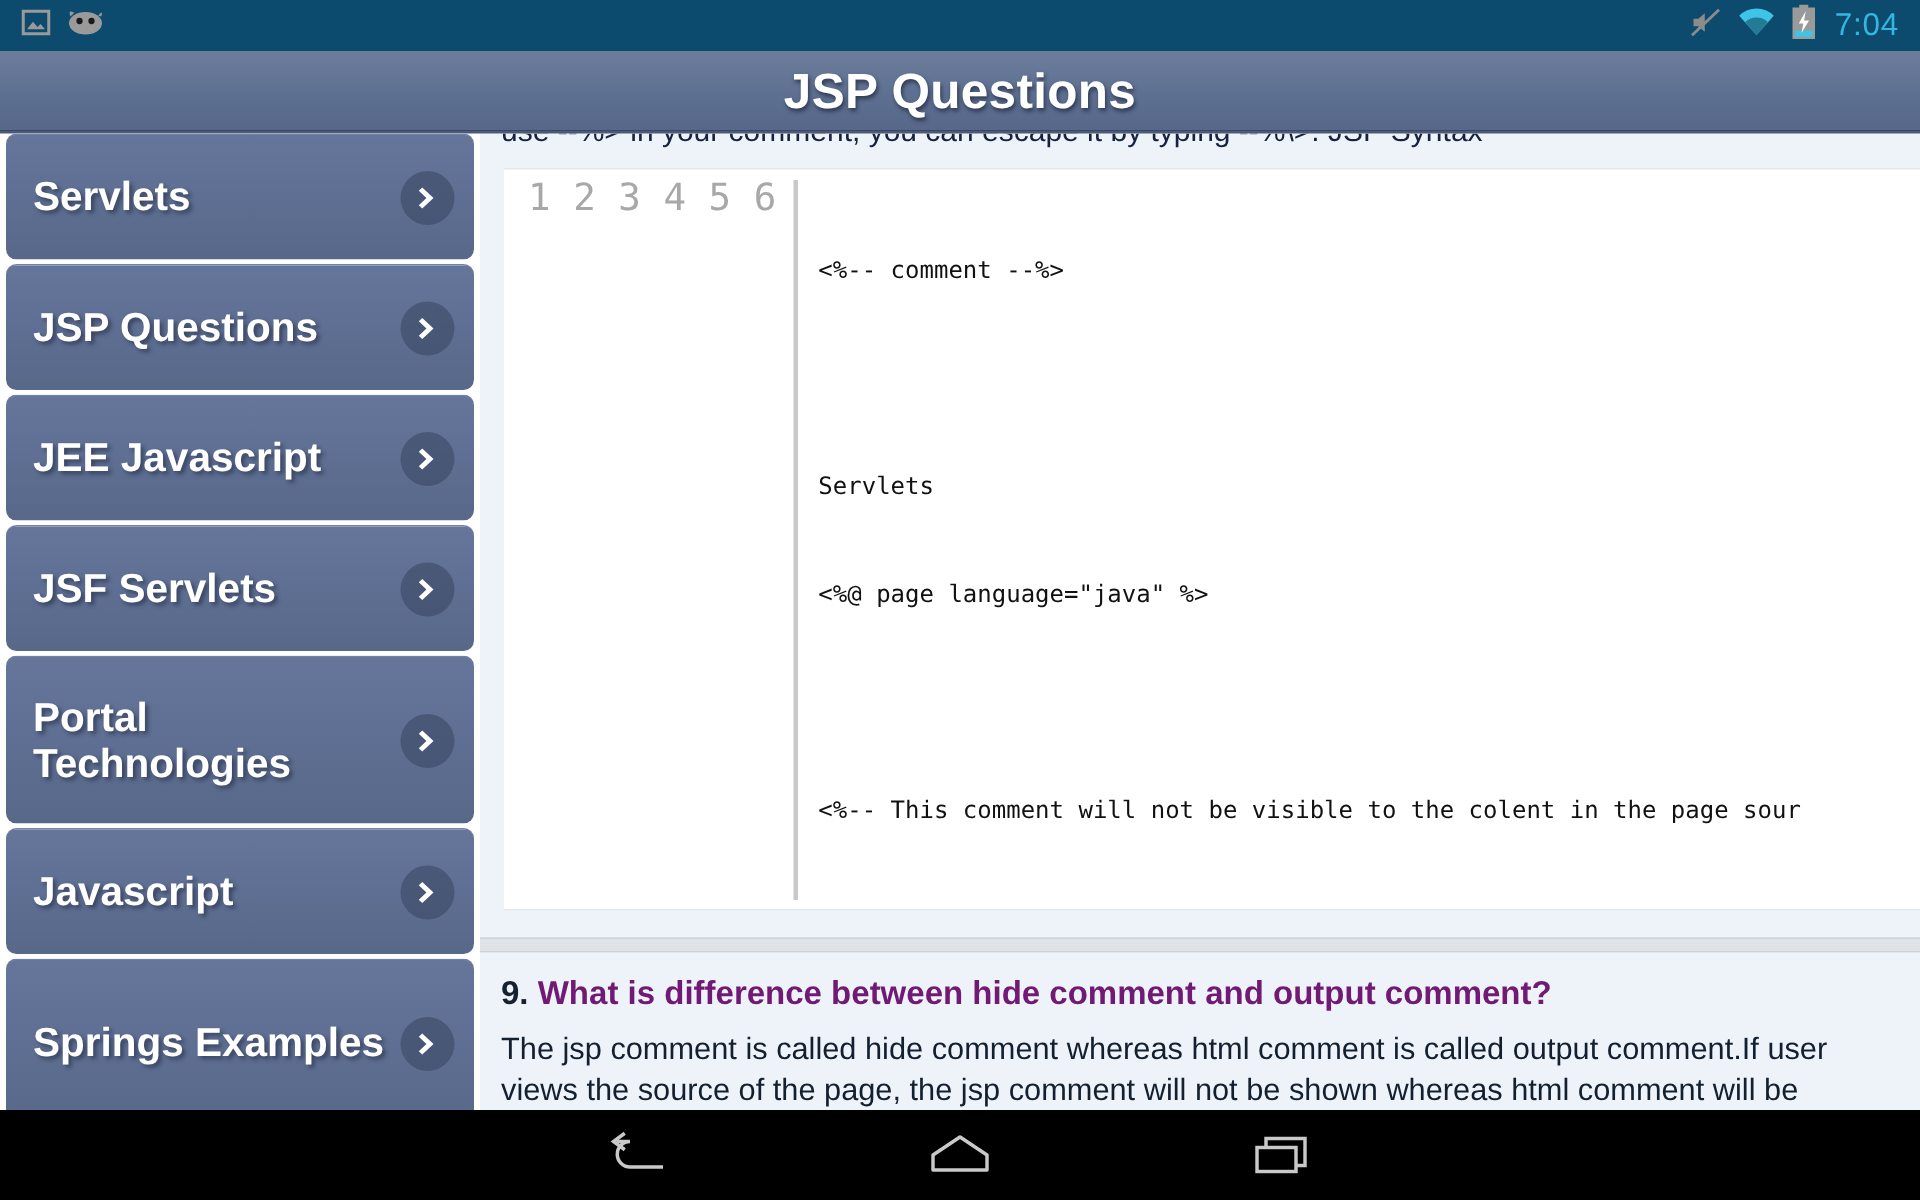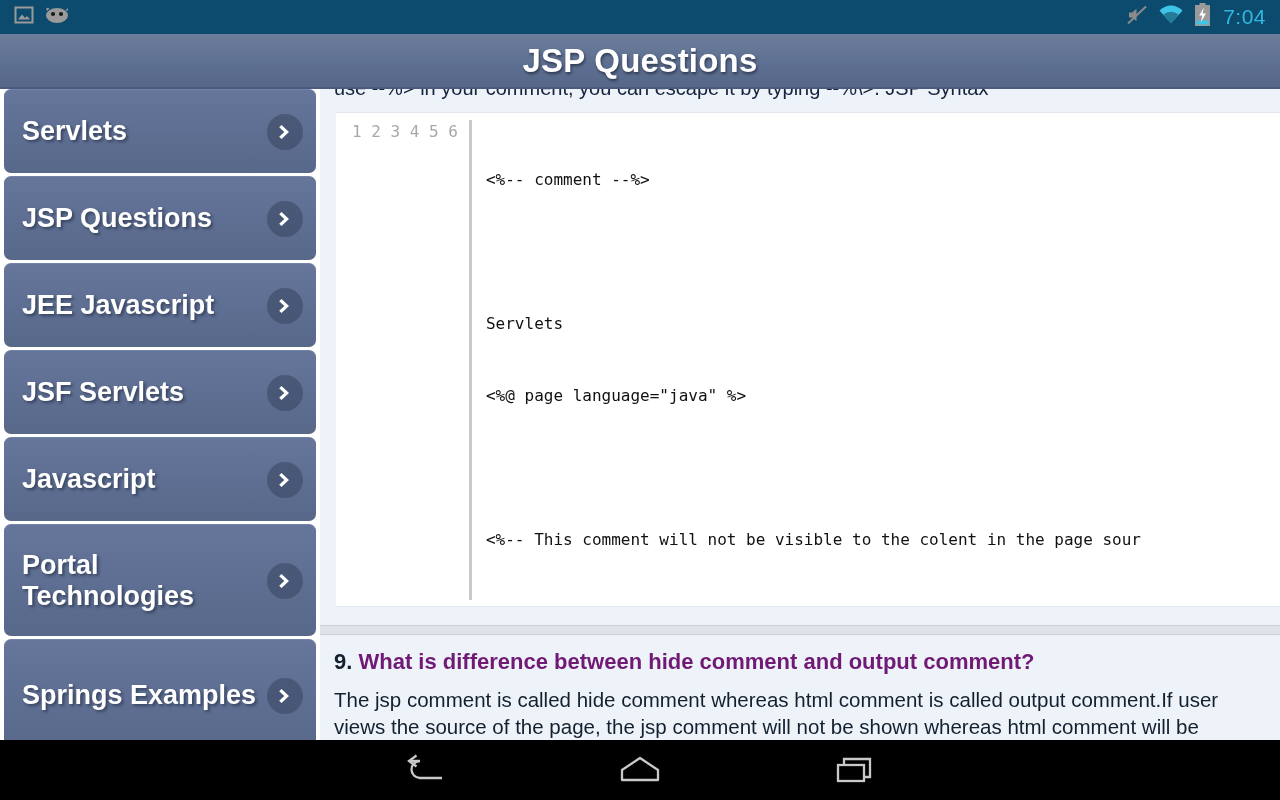--- a/index.html
+++ b/index.html
@@ -92,21 +92,21 @@
     margin:11px 0 0 16px;
     border-top:1px solid #e2e7ee;
     border-bottom:1px solid #e2e7ee;
     display:flex;
     overflow:hidden;
     padding:7px 0 6px 0;
   }
   .gutter {
     flex:0 0 auto;
     color:#a8a8a8; font-family:"DejaVu Sans Mono", monospace;
-    font-size:16px; line-height:24px; text-align:center;
+    font-size:25px; line-height:24px; text-align:center;
     padding:0 11px 0 16px;
     border-right:3px solid #c9c9c9;
     user-select:none;
   }
   .codelines {
     flex:1 1 auto;
     color:#111111; font-family:"DejaVu Sans Mono", monospace;
     font-size:16px; line-height:24px;
     padding-left:14px; white-space:pre; overflow:hidden;
   }
@@ -213,31 +213,31 @@
 
       <div class="side-item h1">
         <span class="label">JSF Servlets</span>
         <span class="chev">
           <svg width="20" height="20" viewBox="0 0 20 20">
               <path d="M6.5 3 L14 10 L6.5 17 L4.2 14.8 L9.3 10 L4.2 5.2 Z" fill="#ffffff"></path>
             </svg>
         </span>
       </div>
 
-      <div class="side-item h1">
-        <span class="label">Javascript</span>
-        <span class="chev">
-          <svg width="20" height="20" viewBox="0 0 20 20">
-              <path d="M6.5 3 L14 10 L6.5 17 L4.2 14.8 L9.3 10 L4.2 5.2 Z" fill="#ffffff"></path>
-            </svg>
-        </span>
-      </div>
-
       <div class="side-item h2">
         <span class="label">Portal Technologies</span>
+        <span class="chev">
+          <svg width="20" height="20" viewBox="0 0 20 20">
+              <path d="M6.5 3 L14 10 L6.5 17 L4.2 14.8 L9.3 10 L4.2 5.2 Z" fill="#ffffff"></path>
+            </svg>
+        </span>
+      </div>
+
+      <div class="side-item h1">
+        <span class="label">Javascript</span>
         <span class="chev">
           <svg width="20" height="20" viewBox="0 0 20 20">
               <path d="M6.5 3 L14 10 L6.5 17 L4.2 14.8 L9.3 10 L4.2 5.2 Z" fill="#ffffff"></path>
             </svg>
         </span>
       </div>
 
       <div class="side-item h2">
         <span class="label">Springs Examples</span>
         <span class="chev">

